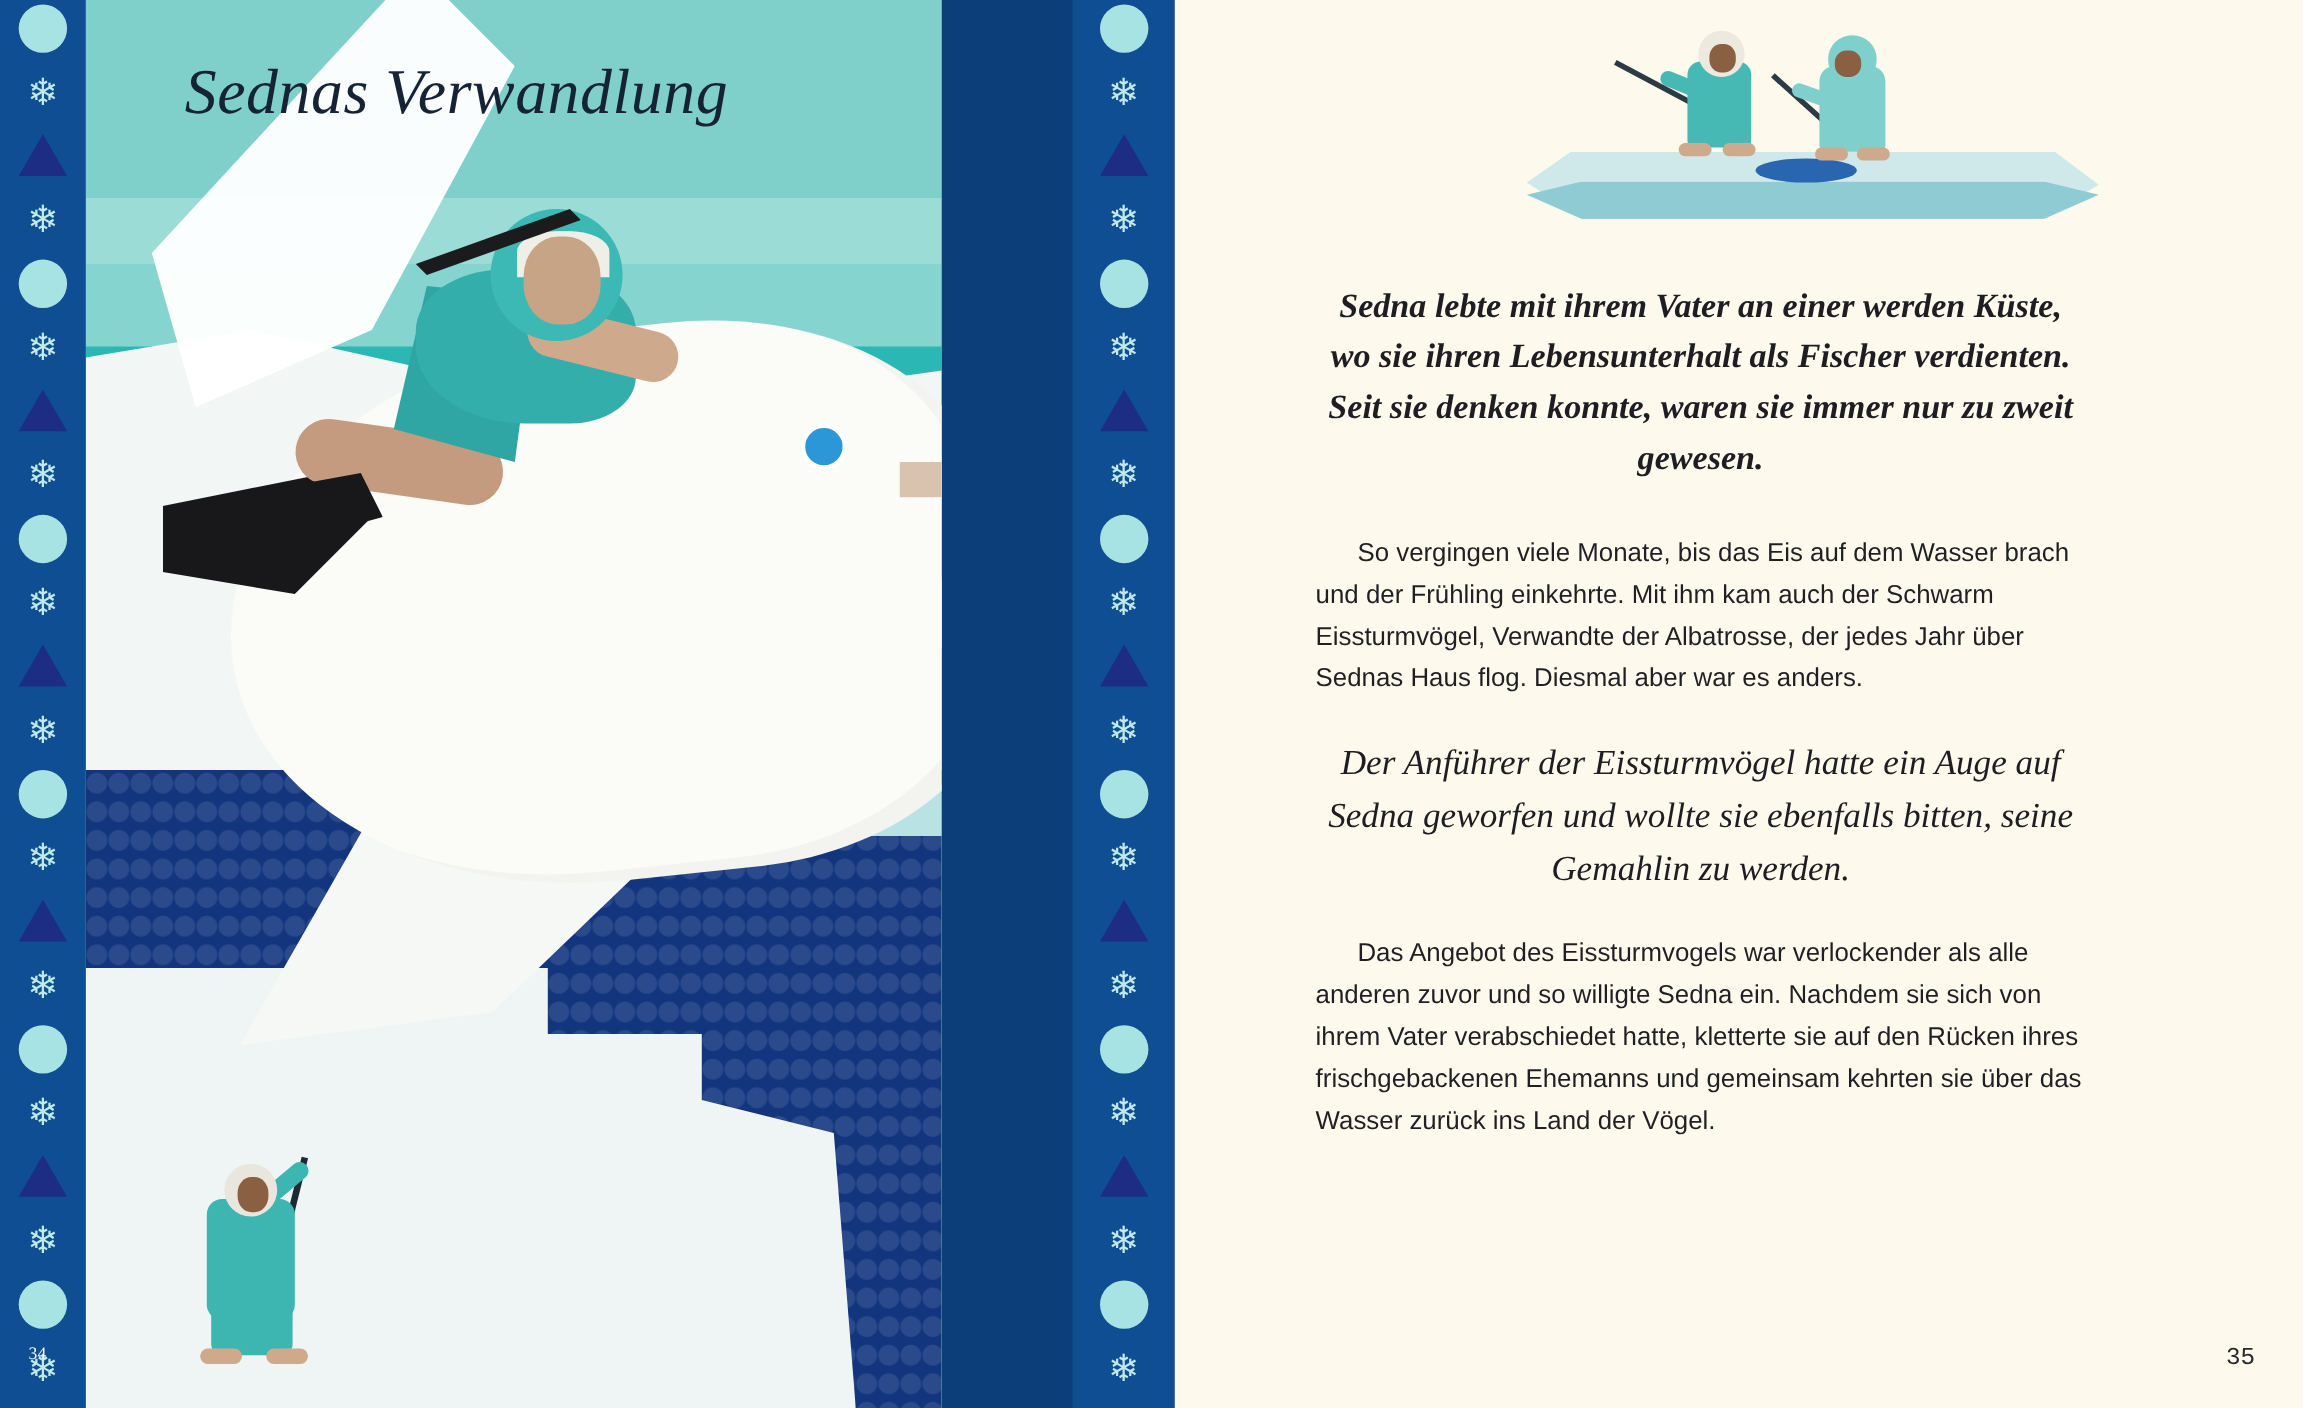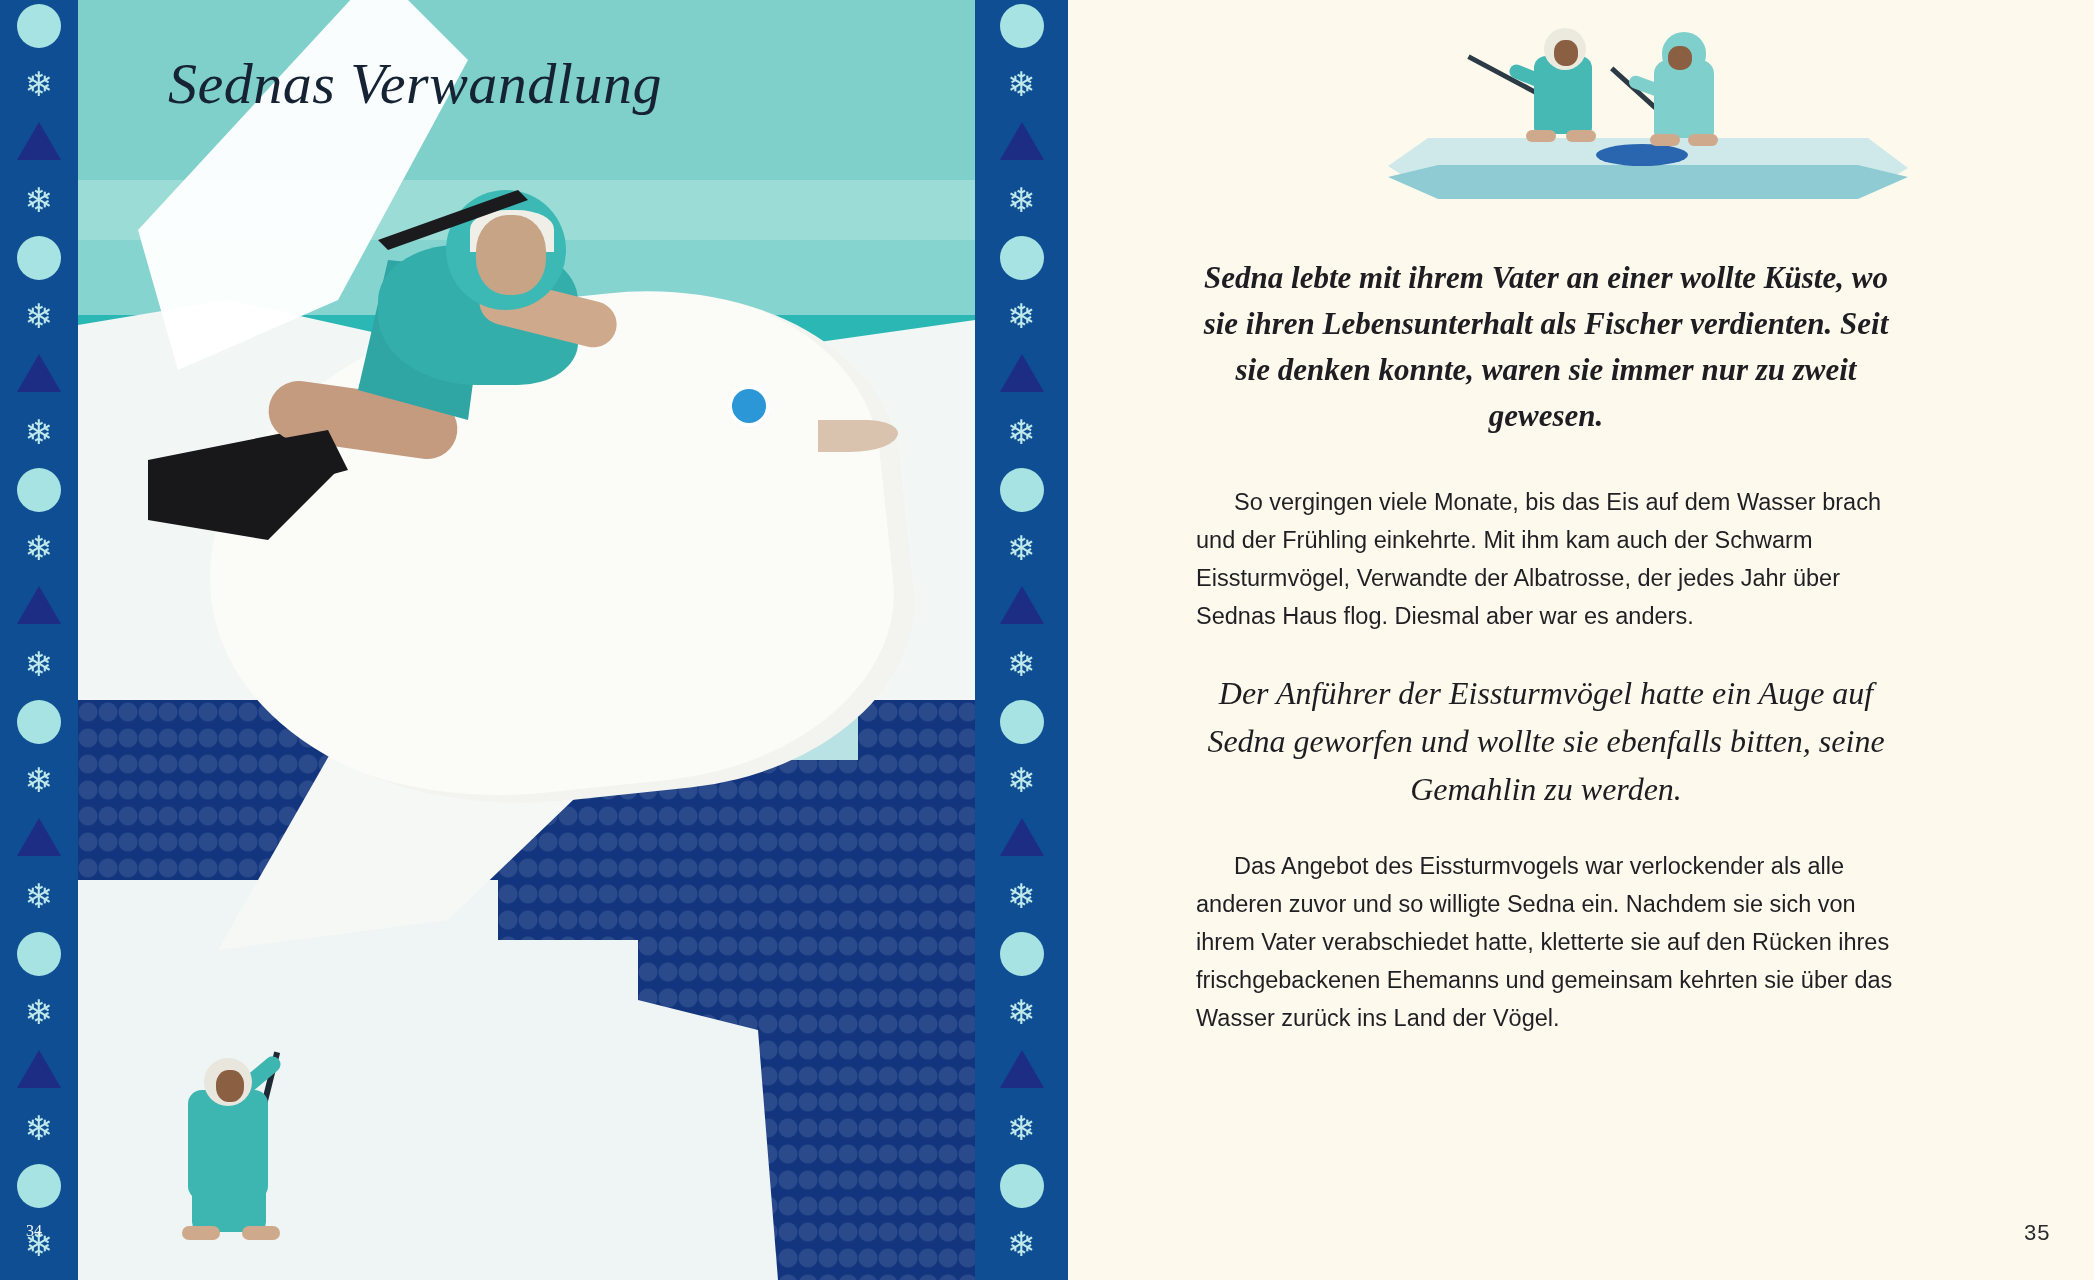--- a/index.html
+++ b/index.html
@@ -58,21 +58,21 @@
     border-bottom: 38px solid #1c2d83;
   }
   .b-snow {
     color: #bfe9ea; font-size: 34px; line-height: 52px; text-align: center;
     font-family: "DejaVu Sans", sans-serif;
   }
 
   .illus {
     position: absolute;
     left: 78px; top: 0;
-    width: 897px; height: 1280px;
+    width: 778px; height: 1280px;
     overflow: hidden;
     background: #8fd7d2;
   }
   
   .band { position: absolute; left: 0; width: 100%; }
   .sky1 { top: 0; height: 180px; background: #7fcfcb; }
   .sky2 { top: 180px; height: 60px; background: #9bdcd6; }
   .sky3 { top: 240px; height: 75px; background: #86d4d0; }
   .sky4 { top: 315px; height: 90px; background: #2bb8b4; }
   .sky5 { top: 405px; height: 120px; background: #27b2ae; }
@@ -549,21 +549,21 @@
       <div class="f2-rod"></div>
       <div class="f2-arm"></div>
       <div class="f2-body"></div>
       <div class="f2-head"></div>
       <div class="f2-face"></div>
       <div class="f2-foot1"></div>
       <div class="f2-foot2"></div>
     </div>
 
     <div class="text-col">
-      <p class="lead">Sedna lebte mit ihrem Vater an einer wollte Küste, wo sie ihren Lebensunterhalt als Fischer verdienten. Seit sie denken konnte, waren sie immer nur zu zweit gewesen.</p>
+      <p class="lead">Sedna lebte mit ihrem Vater an einer werden Küste, wo sie ihren Lebensunterhalt als Fischer verdienten. Seit sie denken konnte, waren sie immer nur zu zweit gewesen.</p>
       <p class="body-p indent">So vergingen viele Monate, bis das Eis auf dem Wasser brach und der Frühling einkehrte. Mit ihm kam auch der Schwarm Eissturmvögel, Verwandte der Albatrosse, der jedes Jahr über Sednas Haus flog. Diesmal aber war es anders.</p>
       <p class="italic-p">Der Anführer der Eissturmvögel hatte ein Auge auf Sedna geworfen und wollte sie ebenfalls bitten, seine Gemahlin zu werden.</p>
       <p class="body-p indent">Das Angebot des Eissturmvogels war verlockender als alle anderen zuvor und so willigte Sedna ein. Nachdem sie sich von ihrem Vater verabschiedet hatte, kletterte sie auf den Rücken ihres frischgebackenen Ehemanns und gemeinsam kehrten sie über das Wasser zurück ins Land der Vögel.</p>
     </div>
 
     <div class="folio-right">35</div>
   </div>
 
 </div>
 

